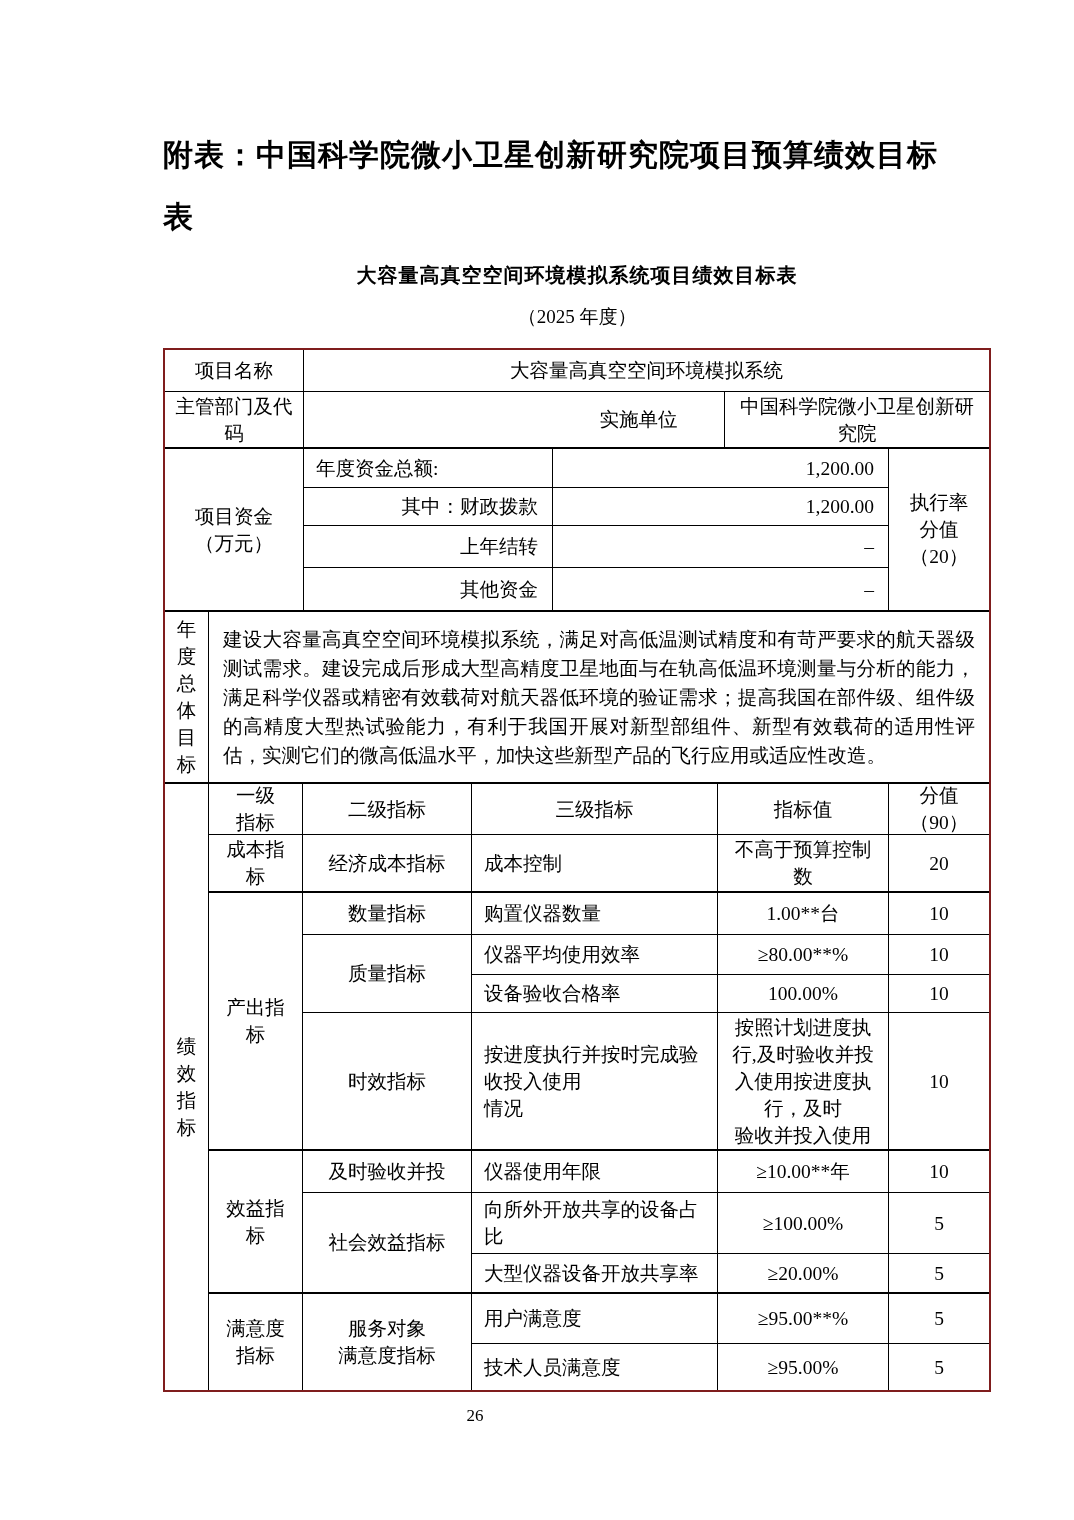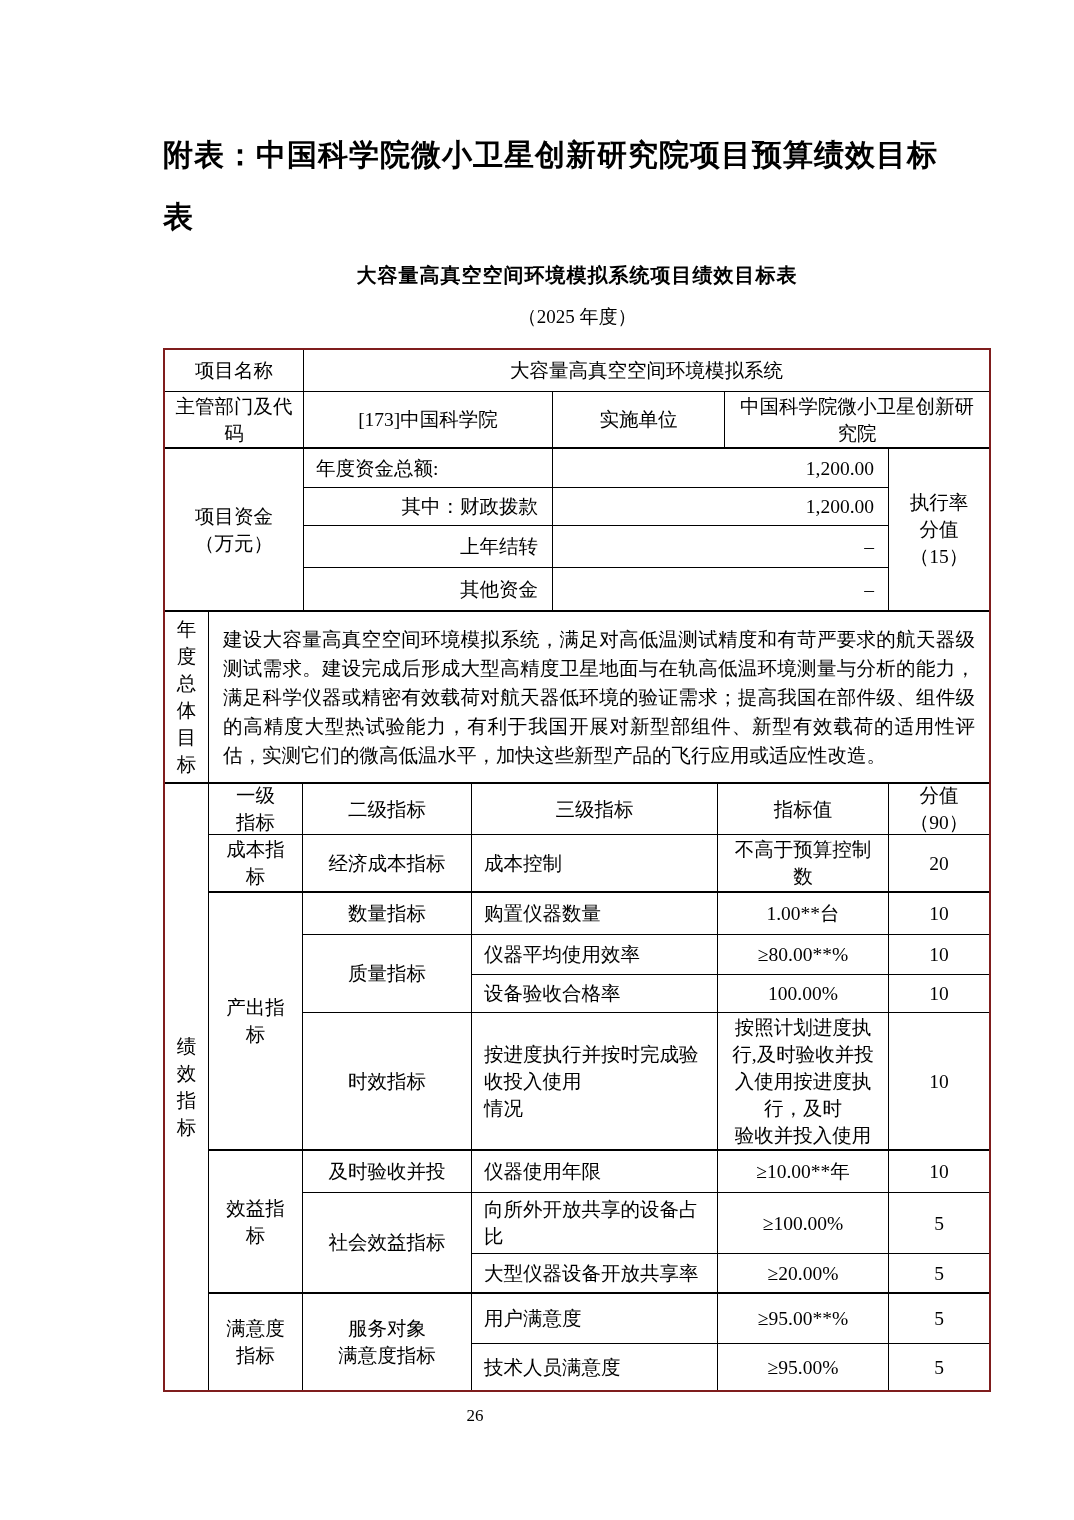--- a/index.html
+++ b/index.html
@@ -62,21 +62,20 @@
   <div class="subtitle">大容量高真空空间环境模拟系统项目绩效目标表</div>
   <div class="yearline">（2025 年度）</div>
 
   <div class="tbl">
 
     <div class="sec secA">
       <div class="c" style="grid-column:1;grid-row:1;">项目名称</div>
       <div class="c lr" style="grid-column:2/6;grid-row:1;">大容量高真空空间环境模拟系统</div>
       <div class="c lb" style="grid-column:1;grid-row:2;">主管部门及代
 码</div>
-      <div class="c lb" style="grid-column:2;grid-row:2;">[173]中国科学院</div>
       <div class="c lb" style="grid-column:3;grid-row:2;">实施单位</div>
       <div class="c lr lb" style="grid-column:4/6;grid-row:2;">中国科学院微小卫星创新研
 究院</div>
     </div>
 
     <div class="sec secB">
       <div class="c lb" style="grid-column:1;grid-row:1/5;">项目资金
 （万元）</div>
 
       <div class="c left" style="grid-column:2;grid-row:1;">年度资金总额:</div>
@@ -86,21 +85,21 @@
       <div class="c right" style="grid-column:3/5;grid-row:2;">1,200.00</div>
 
       <div class="c right" style="grid-column:2;grid-row:3;">上年结转</div>
       <div class="c right" style="grid-column:3/5;grid-row:3;">–</div>
 
       <div class="c right lb" style="grid-column:2;grid-row:4;">其他资金</div>
       <div class="c right lb" style="grid-column:3/5;grid-row:4;">–</div>
 
       <div class="c lr lb" style="grid-column:5;grid-row:1/5;">执行率
 分值
-（15）</div>
+（20）</div>
     </div>
 
     <div class="sec secC">
       <div class="c lb vstrip" style="grid-column:1;grid-row:1;">年
 度
 总
 体
 目
 标</div>
       <div class="c lr lb para" style="grid-column:2;grid-row:1;">建设大容量高真空空间环境模拟系统，满足对高低温测试精度和有苛严要求的航天器级测试需求。建设完成后形成大型高精度卫星地面与在轨高低温环境测量与分析的能力，满足科学仪器或精密有效载荷对航天器低环境的验证需求；提高我国在部件级、组件级的高精度大型热试验能力，有利于我国开展对新型部组件、新型有效载荷的适用性评估，实测它们的微高低温水平，加快这些新型产品的飞行应用或适应性改造。</div>

